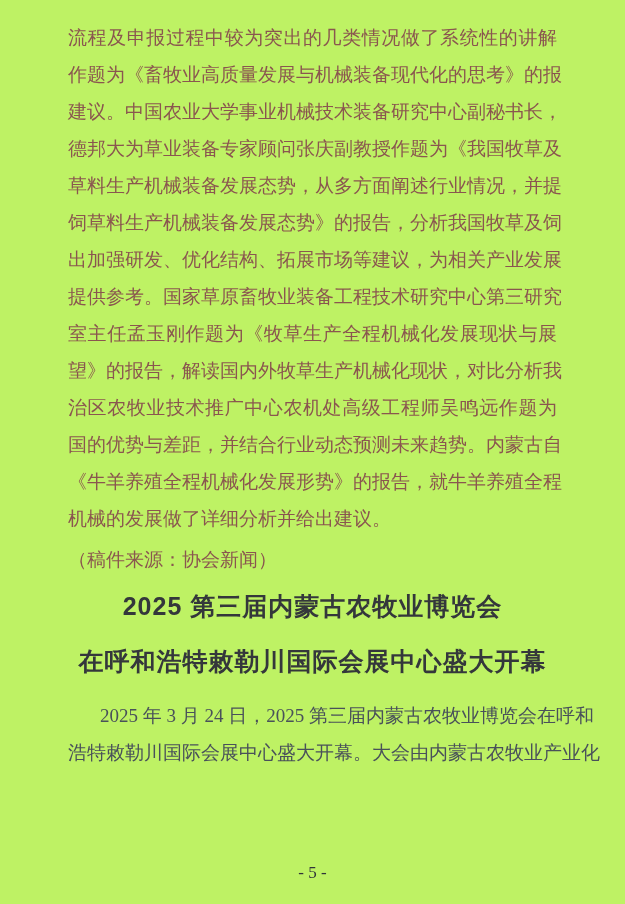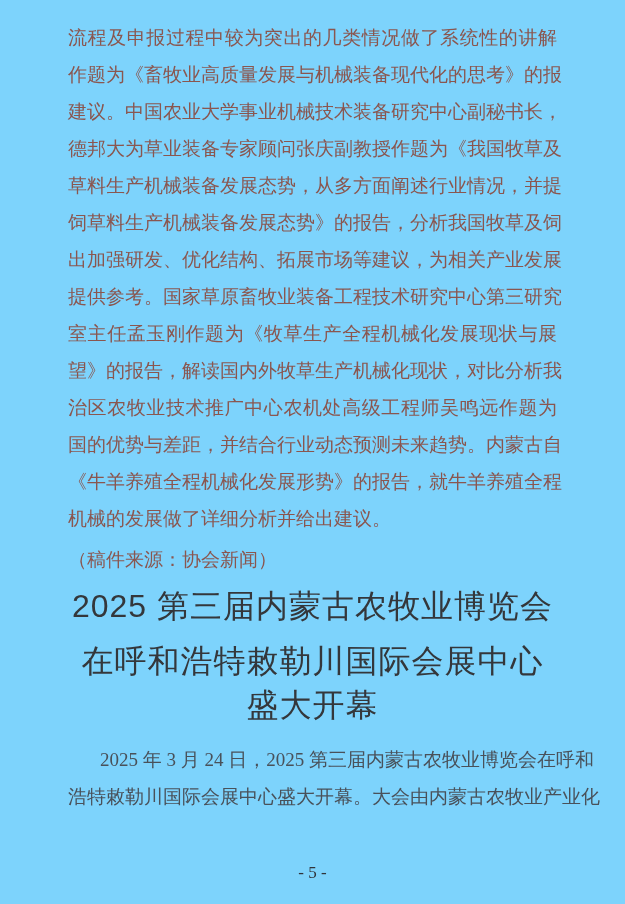--- a/index.html
+++ b/index.html
@@ -1,21 +1,21 @@
 <!DOCTYPE html>
 <html><head>
 <meta charset="utf-8">
 <style>
   * { box-sizing: border-box; }
   html, body { margin: 0; padding: 0; background: #ffffff; }
   .page {
     position: relative;
     width: 625px;
     height: 904px;
-    background: #7dd3fc;
+    background: #bef264;
     overflow: hidden;
     font-family: "Liberation Serif", "DejaVu Serif", serif;
   }
   .content {
     padding: 19px 68px 0 68px;
   }
   
   .para1 { color: #8a564f; }
   .jline {
     font-size: 19px;
@@ -31,22 +31,22 @@
   }
   .source-line {
     font-size: 19px;
     line-height: 37px;
     margin-top: 4px;
     color: #8a564f;
   }
   
   .title-line {
     font-family: "Liberation Sans", "DejaVu Sans", sans-serif;
-    font-weight: normal;
-    font-size: 32px;
+    font-weight: bold;
+    font-size: 25px;
     line-height: 44px;
     text-align: center;
     letter-spacing: 1px;
     color: #34373b;
   }
   .title-1 { margin-top: 6px; }
   .title-2 { margin-top: 11px; }
   
   .para2 { color: #49515a; margin-top: 14px; }
   .para2 .indent { padding-left: 32px; }

